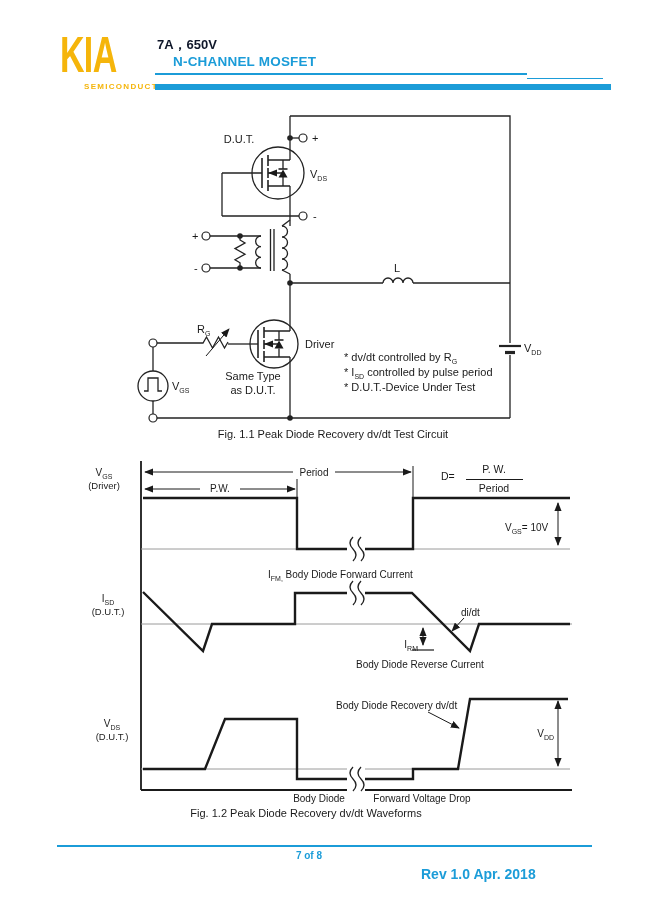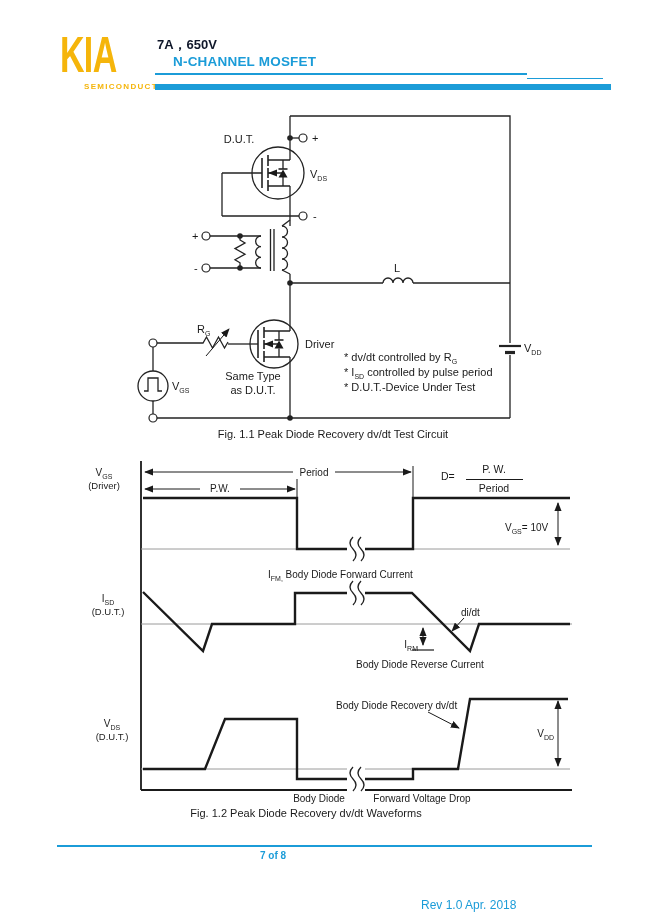--- a/index.html
+++ b/index.html
@@ -11,22 +11,22 @@
         line-height:1;letter-spacing:-1px;transform:scaleX(.68);transform-origin:left top;}
   .logo-sub{left:61px;top:82px;font-size:8px;font-weight:700;color:#F5B50B;letter-spacing:1.3px;margin-left:23px;}
   .rating{left:157px;top:20px;font-size:13px;font-weight:700;color:#0f172a;margin-top:16px;}
   .devtype{left:173px;top:54px;font-size:13.5px;font-weight:700;color:#1B9CD8;letter-spacing:.2px;}
   .partno{left:459px;top:40px;font-size:29px;font-weight:400;color:#1B9CD8;letter-spacing:.5px;}
   .rule-thin-1{left:155px;top:73px;width:372px;height:2px;background:#1B9CD8;}
   .rule-thin-2{left:527px;top:78px;width:76px;height:1px;background:#1B9CD8;}
   .rule-thick{left:155px;top:84px;width:456px;height:6px;background:#1B9CD8;}
   
   .foot-rule{left:57px;top:845px;width:535px;height:2px;background:#1B9CD8;}
-  .foot-page{left:260px;top:850px;width:62px;text-align:left;font-size:10px;font-weight:700;color:#1B9CD8;}
-  .foot-rev{left:421px;top:898px;font-size:12px;font-weight:400;color:#1B9CD8;}
+  .foot-page{left:260px;top:850px;width:62px;text-align:right;font-size:10px;font-weight:700;color:#1B9CD8;}
+  .foot-rev{left:421px;top:866px;font-size:14px;font-weight:700;color:#1B9CD8;}
   
   svg.diagram{position:absolute;left:0;top:0;}
   svg text{fill:#1a1a1a;font-family:"Liberation Sans",sans-serif;}
   .t11{font-size:11px;} .t10{font-size:10px;} .t105{font-size:10.5px;} .t95{font-size:9.5px;}
   .sub{font-size:7px;}
   .mid{text-anchor:middle;} .end{text-anchor:end;}
   .w{stroke:#222;stroke-width:1.3;fill:none;}
   .w16{stroke:#222;stroke-width:1.6;fill:none;}
   .wv{stroke:#1a1a1a;stroke-width:2.4;fill:none;}
   .thin{stroke:#9a9a9a;stroke-width:1;fill:none;}

